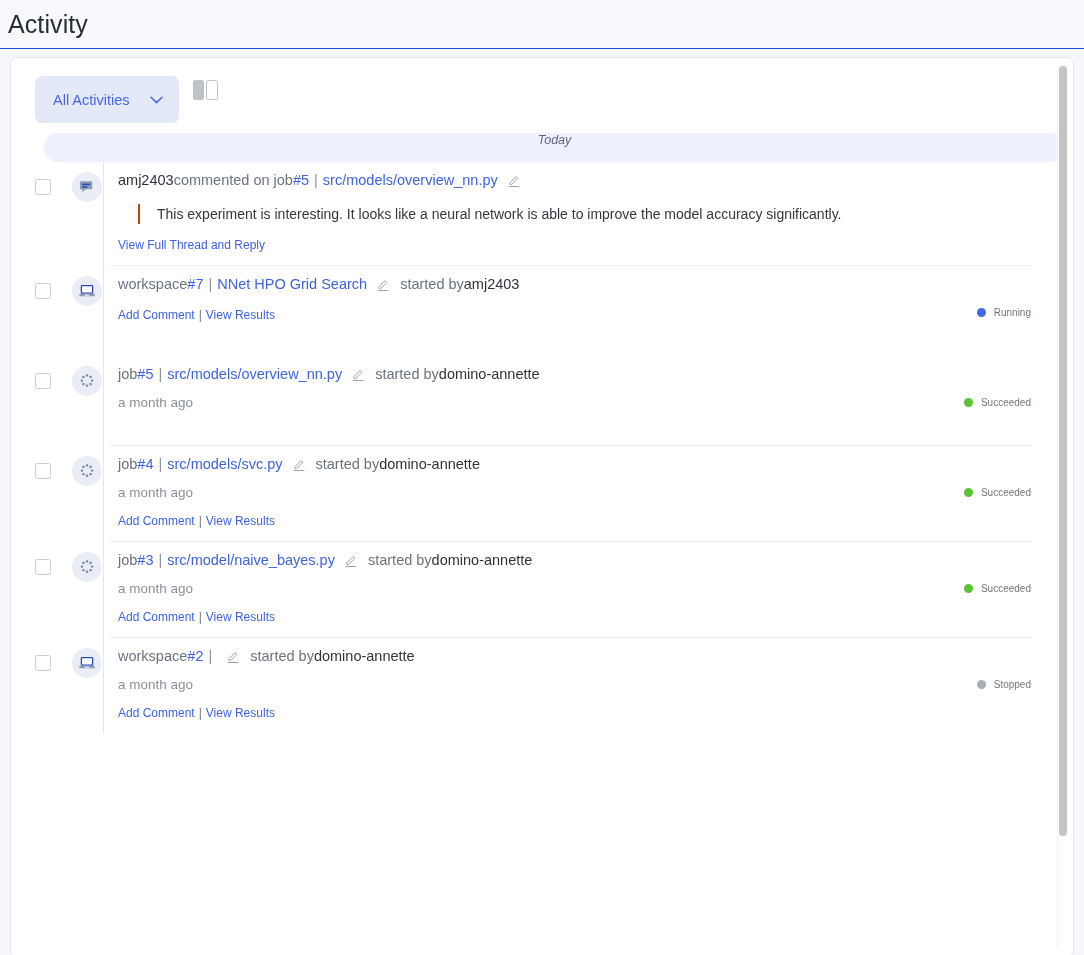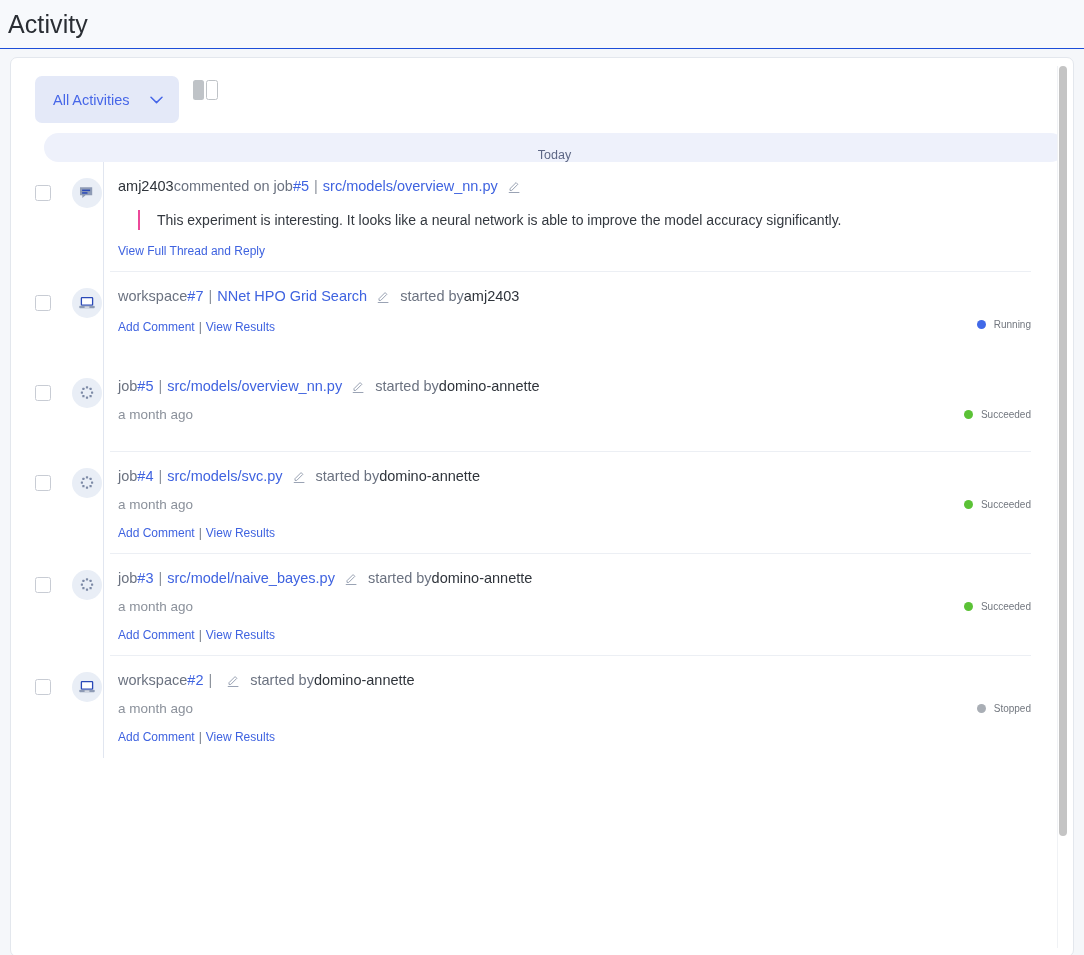--- a/index.html
+++ b/index.html
@@ -94,24 +94,25 @@
     padding: 0 24px 0 0;
   }
   .list-inner { padding: 0 0 0 24px; position: relative; }
 
   
   .day-pill {
     background: #eef1fb;
     border-radius: 17px;
     height: 29px;
     display: flex;
-    align-items: flex-end;
+    align-items: flex-start;
     justify-content: center;
     margin: 13px 12px 0 9px;
     width: 1021px;
+    font-style: italic;
   }
   .day-pill .txt {
     font-size: 12.5px;
     color: #5d6785;
   }
 
   
   .group { position: relative; padding-left: 0; }
   .rail {
     position: absolute;
@@ -119,21 +120,21 @@
     top: 0; bottom: 0;
     width: 1px;
     background: #e1e6f0;
   }
 
   
   .row {
     position: relative;
     display: flex;
     align-items: flex-start;
-    padding: 14px 0 0 0;
+    padding: 8px 0 0 0;
     min-height: 90px;
   }
   .row.divider::after {
     content: "";
     position: absolute;
     left: 75px; right: 18px; bottom: 0;
     height: 1px;
     background: #eceff4;
   }
 
@@ -184,21 +185,21 @@
 
   .timeago {
     font-size: 13.5px;
     color: #8b919b;
     margin-top: 11px;
   }
 
   .quote {
     margin: 14px 0 0 20px;
     padding-left: 17px;
-    border-left: 2px solid #ec4899;
+    border-left: 2px solid #c2410c;
     font-size: 14px;
     color: #33383f;
     line-height: 20px;
   }
 
   .actions {
     margin-top: 14px;
     font-size: 12px;
     color: #3f63e0;
   }

